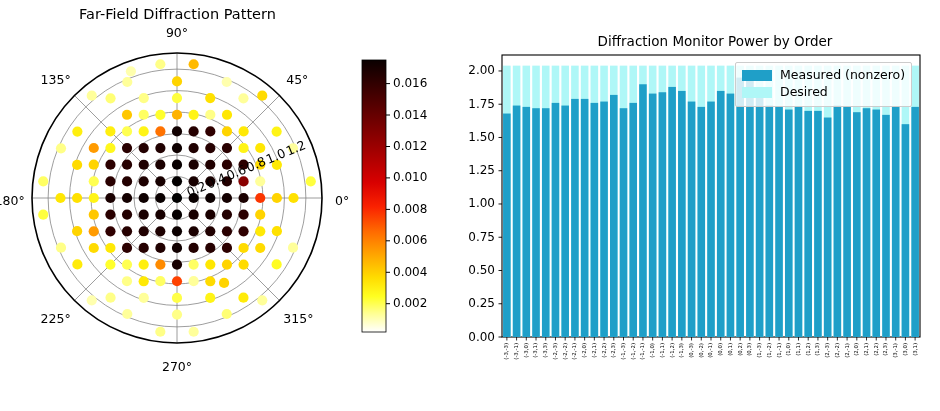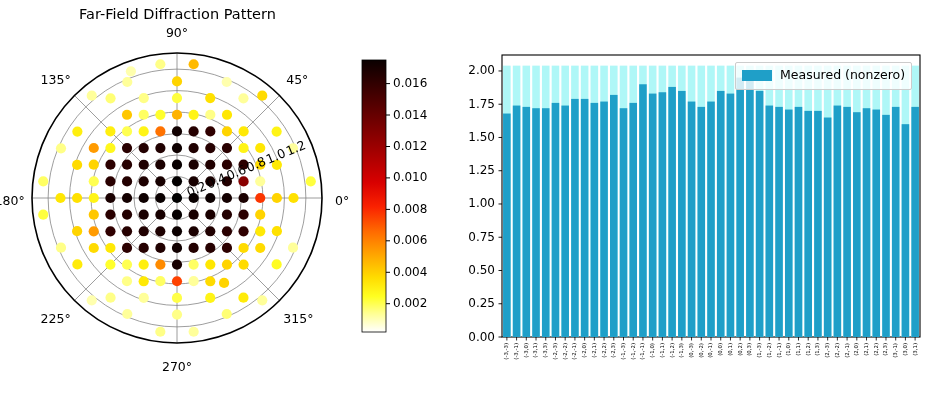--- a/index.html
+++ b/index.html
@@ -324,20 +324,21 @@
           <text x="35" y="146.5" font-size="12" fill="#000" text-anchor="start" dominant-baseline="middle">0.012</text>
           <line x1="28" y1="115.0" x2="32" y2="115.0" stroke="#000" stroke-width="1"></line>
           <text x="35" y="115.0" font-size="12" fill="#000" text-anchor="start" dominant-baseline="middle">0.014</text>
           <line x1="28" y1="83.6" x2="32" y2="83.6" stroke="#000" stroke-width="1"></line>
           <text x="35" y="83.6" font-size="12" fill="#000" text-anchor="start" dominant-baseline="middle">0.016</text>
         </g>
     </svg>
   </div>
 
   <div class="panel" id="bar-panel">
+    <div id="bar-title">Diffraction Monitor Power by Order</div>
 
     <svg id="bar-svg" width="500" height="411" viewBox="0 0 500 411">
       <rect id="bar-frame" x="62" y="55" width="418" height="282" fill="none" stroke="#000000" stroke-width="1.1"></rect>
       <g id="bar-ytick-marks">
           <line x1="58.5" y1="337.00" x2="62" y2="337.00" stroke="#000" stroke-width="0.9"></line>
           <line x1="58.5" y1="303.75" x2="62" y2="303.75" stroke="#000" stroke-width="0.9"></line>
           <line x1="58.5" y1="270.49" x2="62" y2="270.49" stroke="#000" stroke-width="0.9"></line>
           <line x1="58.5" y1="237.24" x2="62" y2="237.24" stroke="#000" stroke-width="0.9"></line>
           <line x1="58.5" y1="203.98" x2="62" y2="203.98" stroke="#000" stroke-width="0.9"></line>
           <line x1="58.5" y1="170.73" x2="62" y2="170.73" stroke="#000" stroke-width="0.9"></line>
@@ -536,17 +537,21 @@
           <text x="465.42" y="343.00" font-size="5.4" fill="#000" text-anchor="end" dominant-baseline="middle" transform="rotate(-90 465.42 343.00)">(3,0)</text>
           <text x="475.14" y="343.00" font-size="5.4" fill="#000" text-anchor="end" dominant-baseline="middle" transform="rotate(-90 475.14 343.00)">(3,1)</text>
         </g>
     </svg>
 
     <div id="bar-legend">
       <div class="legend-row">
         <span class="legend-swatch" id="sw-measured" style="background: rgb(31, 159, 200);"></span>
         <span class="legend-text">Measured (nonzero)</span>
       </div>
+      <div class="legend-row">
+        <span class="legend-swatch" id="sw-desired" style="background: rgb(175, 247, 247);"></span>
+        <span class="legend-text">Desired</span>
+      </div>
     </div>
 
   </div>
 
 </div>
 
 </body></html>

